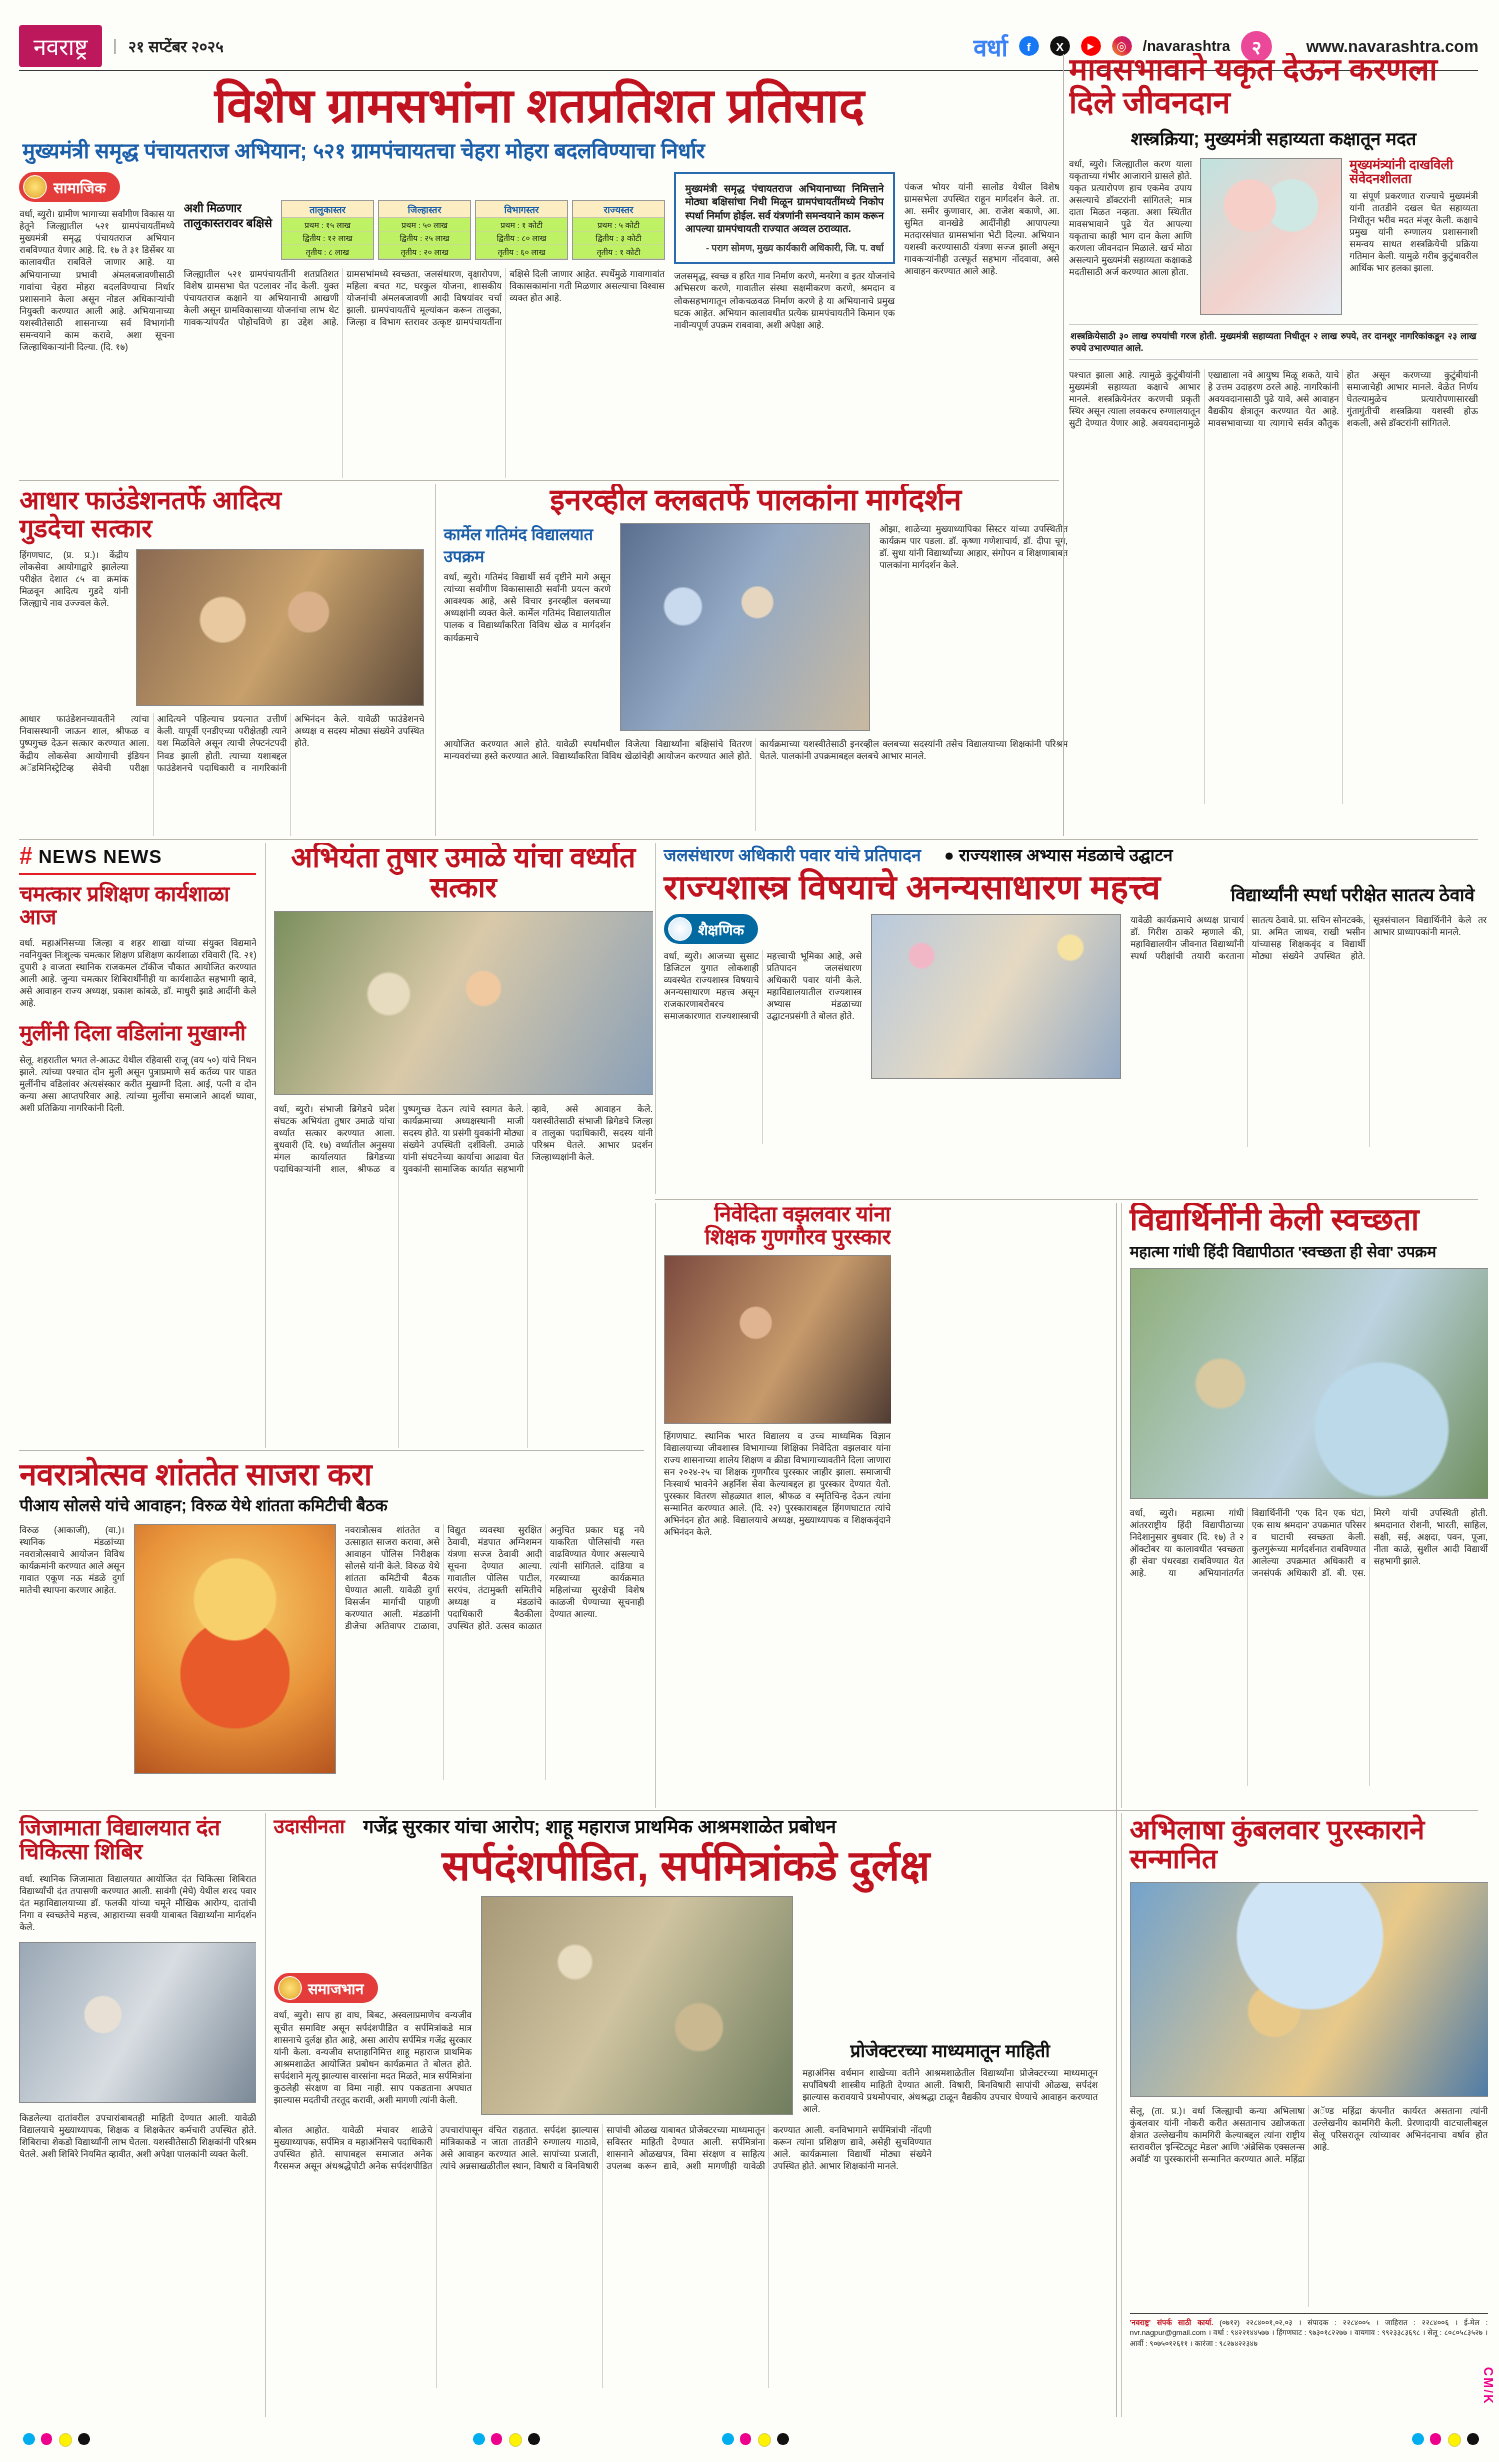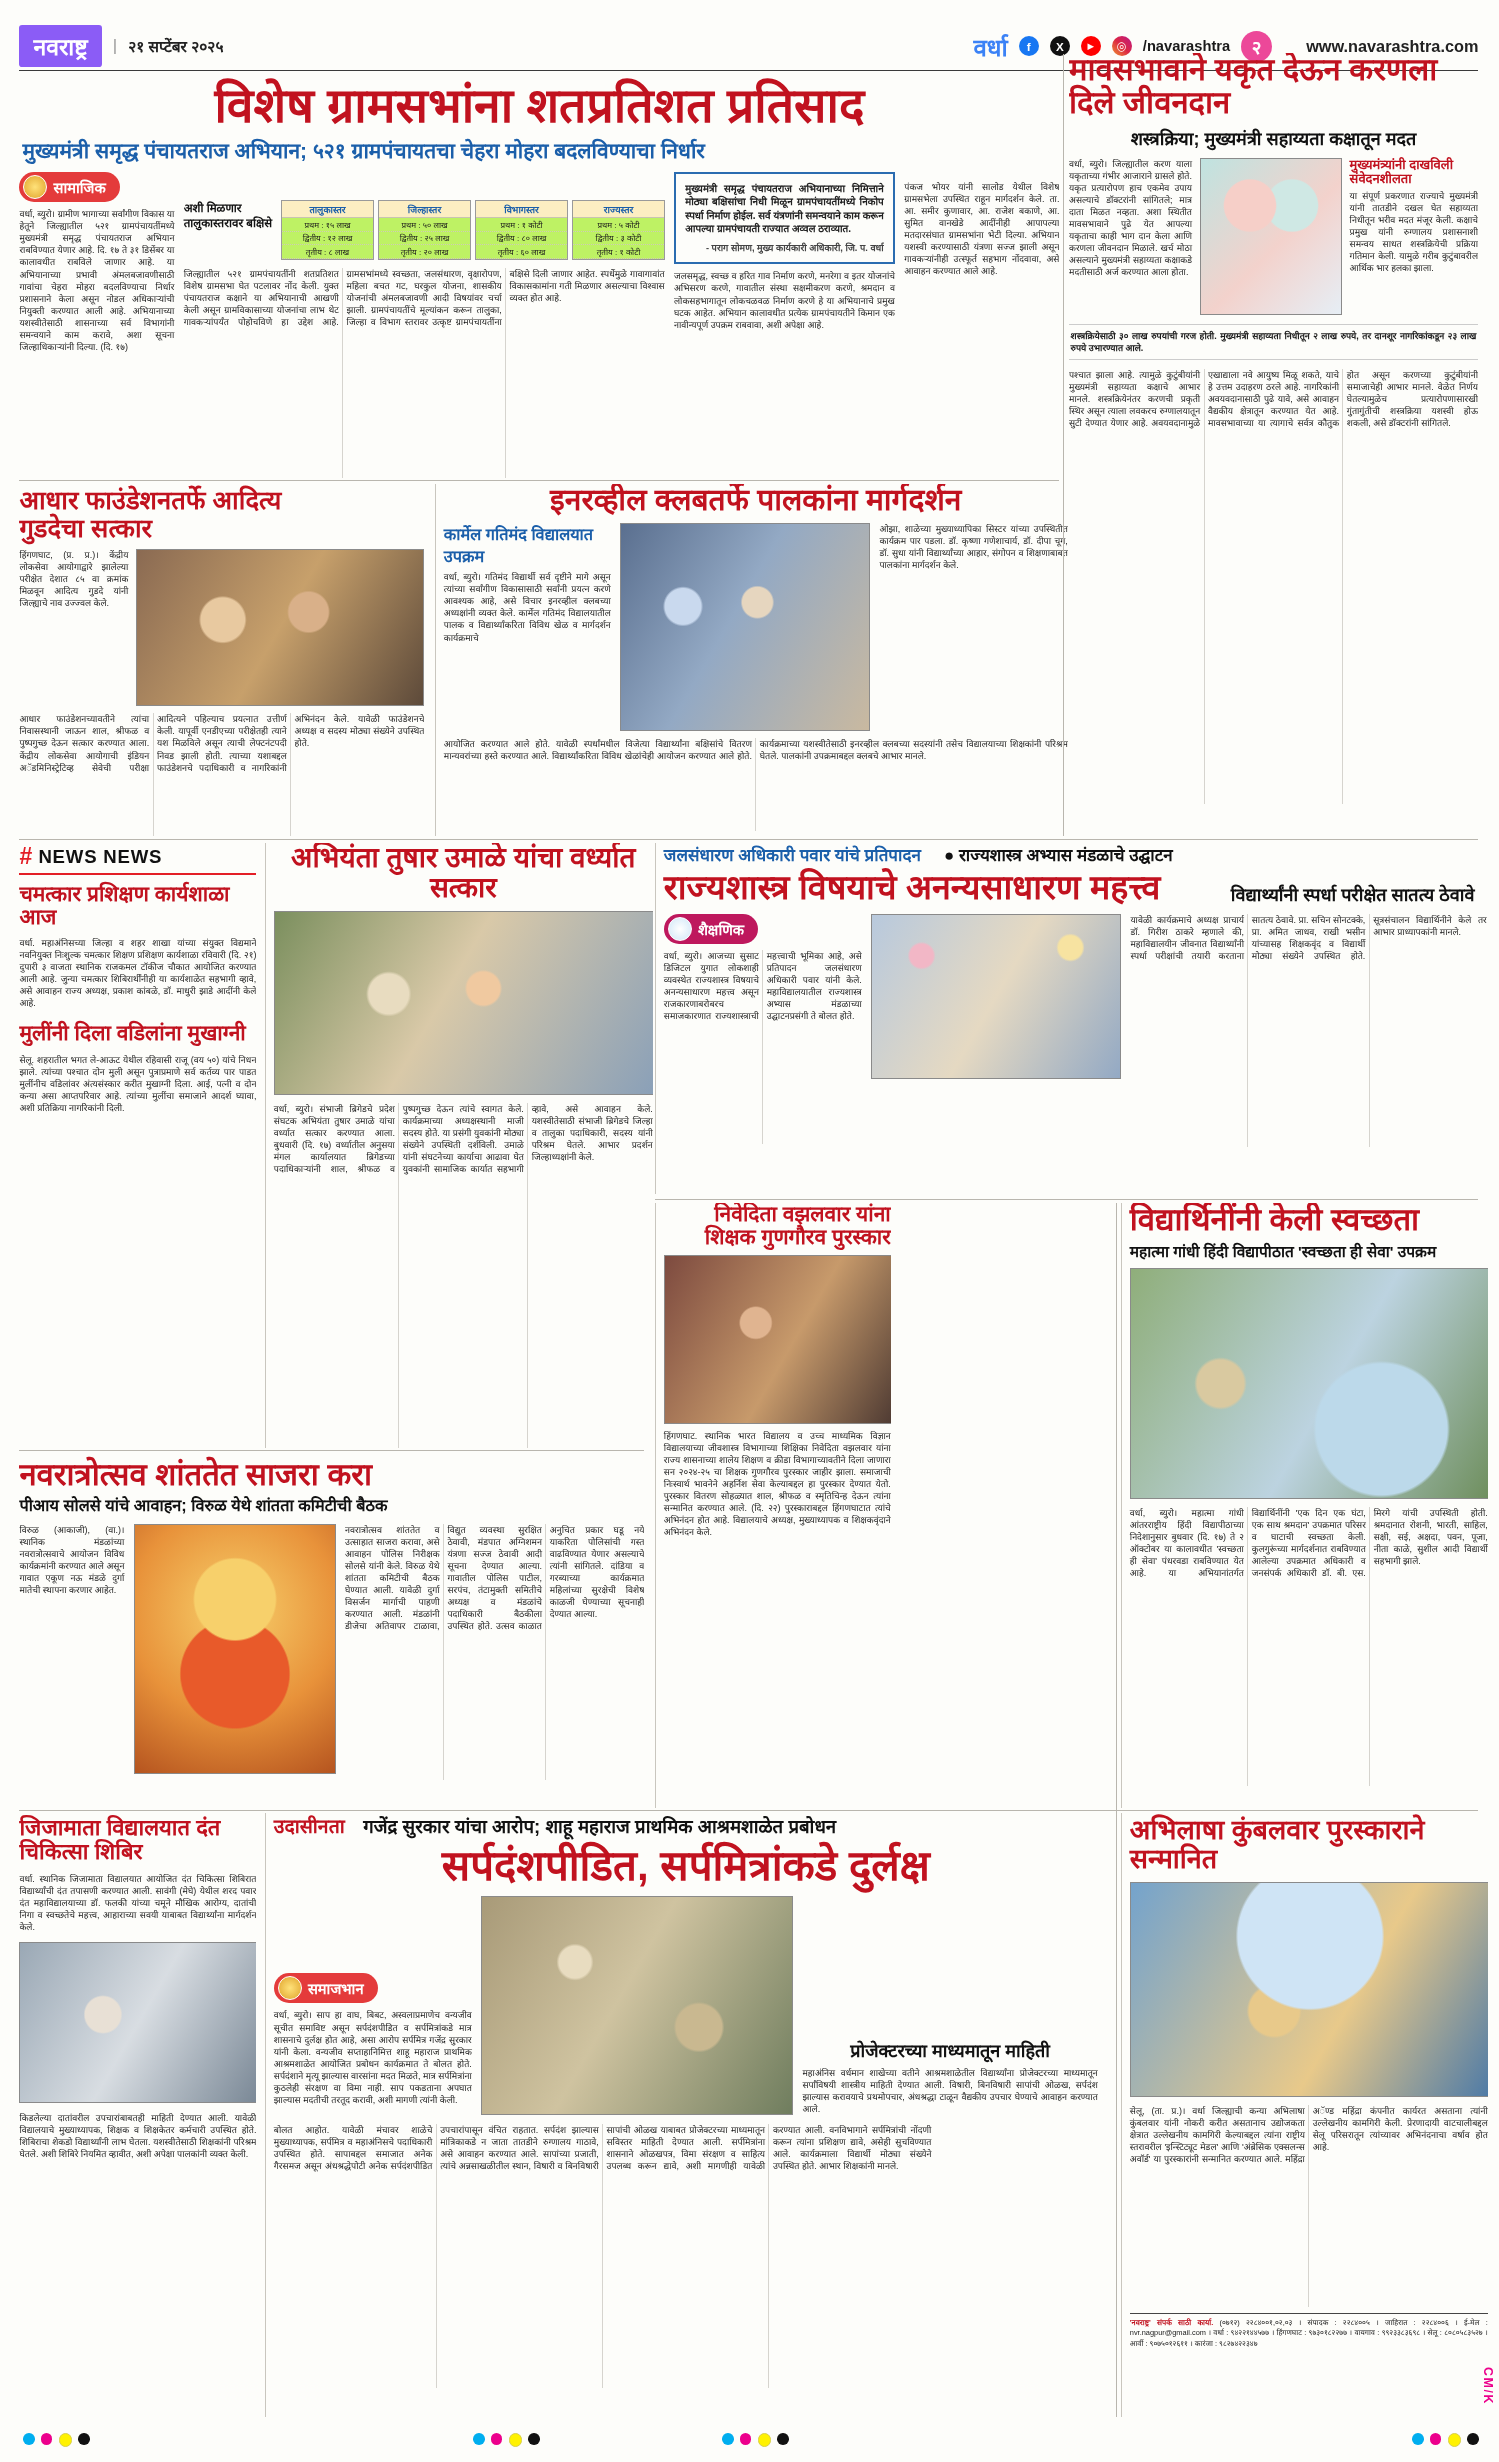--- a/index.html
+++ b/index.html
@@ -3,21 +3,21 @@
 <meta charset="utf-8">
 <style>
   html,body{margin:0;padding:0;background:#e8e6e0;}
   .page{position:relative;width:1499px;height:2462px;background:#fdfdfa;margin:0 auto;overflow:hidden;
         font-family:"Liberation Sans","DejaVu Sans",sans-serif;color:#1a1a1a;}
   .abs{position:absolute;}
   .sec{overflow:hidden;}
   
   .masthead{left:19.4px;top:22px;width:1459px;height:48px;display:flex;align-items:center;gap:11px;
             border-bottom:1.6px solid #3a3a3a;}
-  .logo-box{background:#8b5cf6;color:#fff;font-weight:700;font-size:23px;padding:4.7px 14px;border-radius:3.1px;}
+  .logo-box{background:#be185d;color:#fff;font-weight:400;font-size:23px;padding:4.7px 14px;border-radius:3.1px;}
   .mast-date{font-size:15.5px;font-weight:600;color:#222;}
   .mast-sep{color:#999;font-size:17px;}
   .mast-edition{font-size:24px;font-weight:800;color:#3b82f6;margin-left:auto;}
   .soc{width:20px;height:20px;border-radius:50%;display:inline-flex;align-items:center;justify-content:center;
        color:#fff;font-size:11.6px;font-weight:700;}
   .soc.fb{background:#1877f2;} .soc.x{background:#111;} .soc.yt{background:#f00;font-size:8.5px;}
   .soc.ig{background:linear-gradient(45deg,#f09433,#dc2743,#bc1888);}
   .mast-handle{font-size:14.7px;font-weight:600;}
   .page-circle{width:31px;height:31px;border-radius:50%;background:#ec4899;color:#fff;font-size:18.6px;
                font-weight:800;display:flex;align-items:center;justify-content:center;}
@@ -28,21 +28,21 @@
   .sub-black{color:#111;font-weight:800;}
   .body-text{font-size:9px;line-height:1.34;text-align:justify;color:#1c1c1c;}
   .cols-2{column-count:2;column-gap:7.8px;column-rule:0.8px solid #d6d4ce;}
   .cols-3{column-count:3;column-gap:7.8px;column-rule:0.8px solid #d6d4ce;}
   .cols-5{column-count:5;column-gap:7.8px;column-rule:0.8px solid #d6d4ce;}
   
   .badge{display:inline-flex;align-items:center;gap:6.2px;background:#e43b3b;color:#fff;font-weight:800;
          font-size:14.7px;border-radius:15.5px;padding:3.1px 14px 3.1px 3.9px;}
   .badge .emblem{width:22px;height:22px;border-radius:50%;background:radial-gradient(#ffe27a,#dfa229);
                  border:1.6px solid #fff;display:inline-block;}
-  .badge.blue{background:#be185d;}
+  .badge.blue{background:#0369a1;}
   .badge.blue .emblem{background:radial-gradient(#fff,#cfe6f7);}
   
   .photo{border:0.8px solid #8a8a8a;background-size:cover;}
   .quote-box{border:2.3px solid #2b6cb0;padding:7.8px 9.3px;font-size:10px;font-weight:700;line-height:1.35;
              color:#222;text-align:justify;}
   .quote-attr{margin-top:6.2px;text-align:right;font-size:9.3px;color:#444;font-weight:700;}
   
   .prize-wrap{display:flex;gap:4.7px;align-items:stretch;}
   .prize-title{width:93px;font-weight:800;font-size:11.6px;color:#111;line-height:1.25;display:flex;align-items:center;}
   .level-box{flex:1;border:0.8px solid #9a9a9a;background:#bef264;font-size:8.1px;text-align:center;margin-top:28px;}

